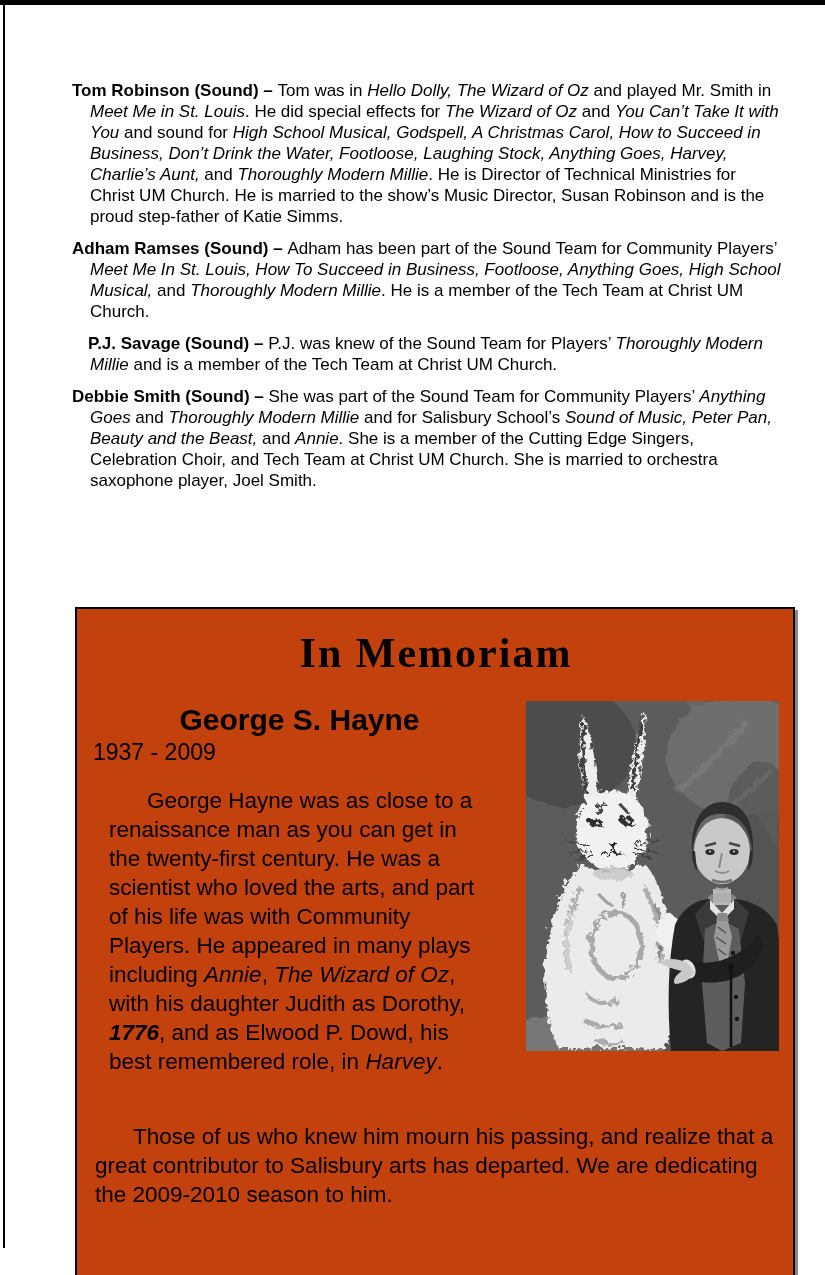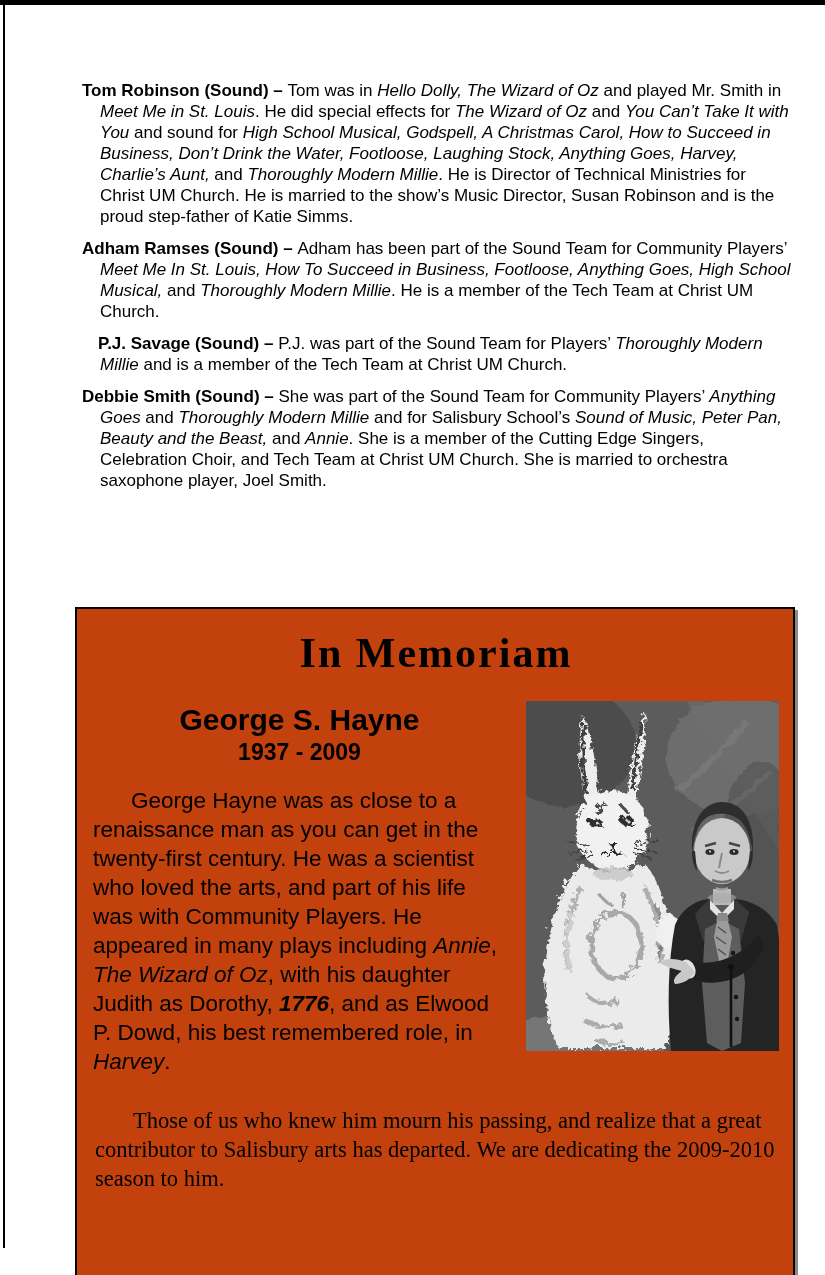--- a/index.html
+++ b/index.html
@@ -14,21 +14,21 @@
   }
   .top-bar {
     position: absolute; top: 0; left: 0;
     width: 825px; height: 5px; background: #000;
   }
   .left-line {
     position: absolute; top: 0; left: 3px;
     width: 2px; height: 1248px; background: #000;
   }
   .bios {
-    position: absolute; top: 80px; left: 82px; width: 712px;
+    position: absolute; top: 80px; left: 72px; width: 712px;
   }
   .bio {
     font-size: 17px; line-height: 21px;
     margin: 0 0 11px 0;
     padding-left: 18px; text-indent: -18px;
   }
   .memoriam {
     position: absolute; top: 607px; left: 75px;
     width: 720px; height: 687px;
     border: 2px solid #000;
@@ -43,47 +43,47 @@
     letter-spacing: 2px;
     margin: 8px 0 14px 0;
   }
   .m-row { display: flex; gap: 20px; align-items: flex-start; }
   .m-left { width: 420px; }
   .m-name {
     font-size: 30px; font-weight: bold;
     text-align: center; margin: 12px 0 2px 0;
   }
   .m-dates {
-    font-size: 23px; font-weight: bold;
-    text-align: center; margin: 0 0 20px 0;
+    font-size: 23px; font-weight: normal;
+    margin: 0 0 20px 0;
   }
   .m-para {
     font-size: 22.5px; line-height: 29px;
-    text-indent: 38px; margin: 0;
+    text-indent: 38px; margin: 16px;
   }
   .m-img {
     width: 253px; height: 350px;
     margin-top: 10px; flex: none;
     display: block;
   }
   .m-bottom {
     font-size: 22.5px; line-height: 29px;
-    text-indent: 38px; margin: 30px 4px 0 2px; font-family: Liberation Serif, serif;
+    text-indent: 38px; margin: 30px 4px 0 2px;
   }
 </style>
 </head>
 <body>
 
 <div class="top-bar"></div>
 <div class="left-line"></div>
 
 <div class="bios">
   <p class="bio"><span style="font-weight: bold;">Tom Robinson (Sound) – </span><span>Tom was in </span><span style="font-style: italic;">Hello Dolly, The Wizard of Oz</span><span> and played Mr. Smith in </span><span style="font-style: italic;">Meet Me in St. Louis</span><span>. He did special effects for </span><span style="font-style: italic;">The Wizard of Oz</span><span> and </span><span style="font-style: italic;">You Can’t Take It with You</span><span> and sound for </span><span style="font-style: italic;">High School Musical, Godspell, A Christmas Carol, How to Succeed in Business, Don’t Drink the Water, Footloose, Laughing Stock, Anything Goes, Harvey, Charlie’s Aunt,</span><span> and </span><span style="font-style: italic;">Thoroughly Modern Millie</span><span>. He is Director of Technical Ministries for Christ UM Church. He is married to the show’s Music Director, Susan Robinson and is the proud step-father of Katie Simms.</span></p>
   <p class="bio"><span style="font-weight: bold;">Adham Ramses (Sound) – </span><span>Adham has been part of the Sound Team for Community Players’ </span><span style="font-style: italic;">Meet Me In St. Louis, How To Succeed in Business, Footloose, Anything Goes, High School Musical,</span><span> and </span><span style="font-style: italic;">Thoroughly Modern Millie</span><span>. He is a member of the Tech Team at Christ UM Church.</span></p>
-  <p class="bio"><span style="font-weight: bold; margin-left: 16px;">P.J. Savage (Sound) – </span><span>P.J. was part of the Sound Team for Players’ </span><span style="font-style: italic;">Thoroughly Modern Millie</span><span> and is a member of the Tech Team at Christ UM Church.</span></p>
+  <p class="bio"><span style="font-weight: bold; margin-left: 16px;">P.J. Savage (Sound) – </span><span>P.J. was knew of the Sound Team for Players’ </span><span style="font-style: italic;">Thoroughly Modern Millie</span><span> and is a member of the Tech Team at Christ UM Church.</span></p>
   <p class="bio"><span style="font-weight: bold;">Debbie Smith (Sound) – </span><span>She was part of the Sound Team for Community Players’ </span><span style="font-style: italic;">Anything Goes</span><span> and </span><span style="font-style: italic;">Thoroughly Modern Millie</span><span> and for Salisbury School’s </span><span style="font-style: italic;">Sound of Music, Peter Pan, Beauty and the Beast,</span><span> and </span><span style="font-style: italic;">Annie</span><span>. She is a member of the Cutting Edge Singers, Celebration Choir, and Tech Team at Christ UM Church. She is married to orchestra saxophone player, Joel Smith.</span></p>
 </div>
 
 <div class="memoriam">
   <div class="m-title">In Memoriam</div>
   <div class="m-row">
     <div class="m-left">
       <div class="m-name">George S. Hayne</div>
       <div class="m-dates">1937 - 2009</div>
       <p class="m-para"><span>George Hayne was as close to a renaissance man as you can get in the twenty-first century. He was a scientist who loved the arts, and part of his life was with Community Players. He appeared in many plays including </span><span style="font-style: italic;">Annie</span><span>, </span><span style="font-style: italic;">The Wizard of Oz</span><span>, with his daughter Judith as Dorothy, </span><span style="font-weight: bold; font-style: italic;">1776</span><span>, and as Elwood P. Dowd, his best remembered role, in </span><span style="font-style: italic;">Harvey</span><span>.</span></p>

